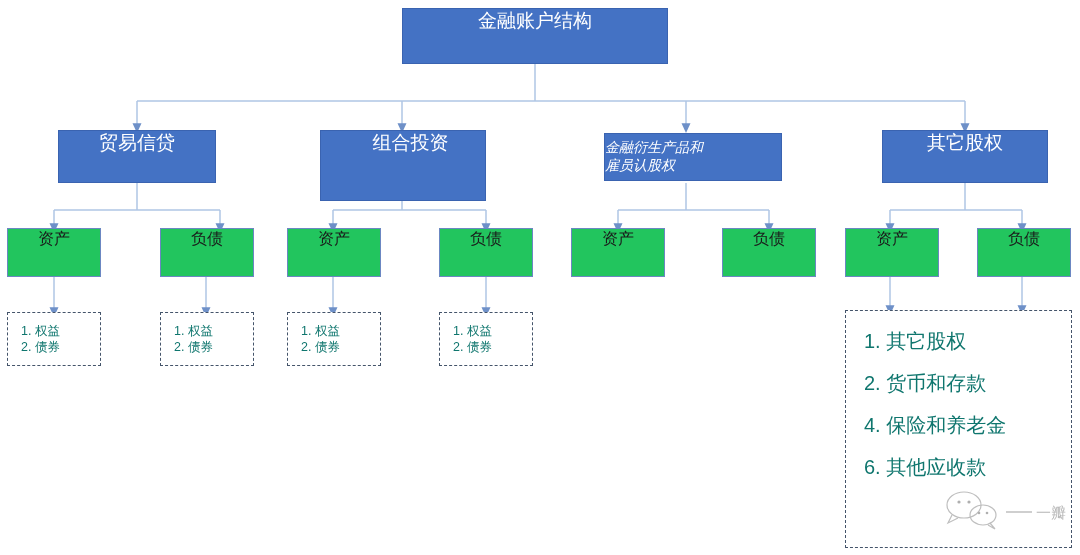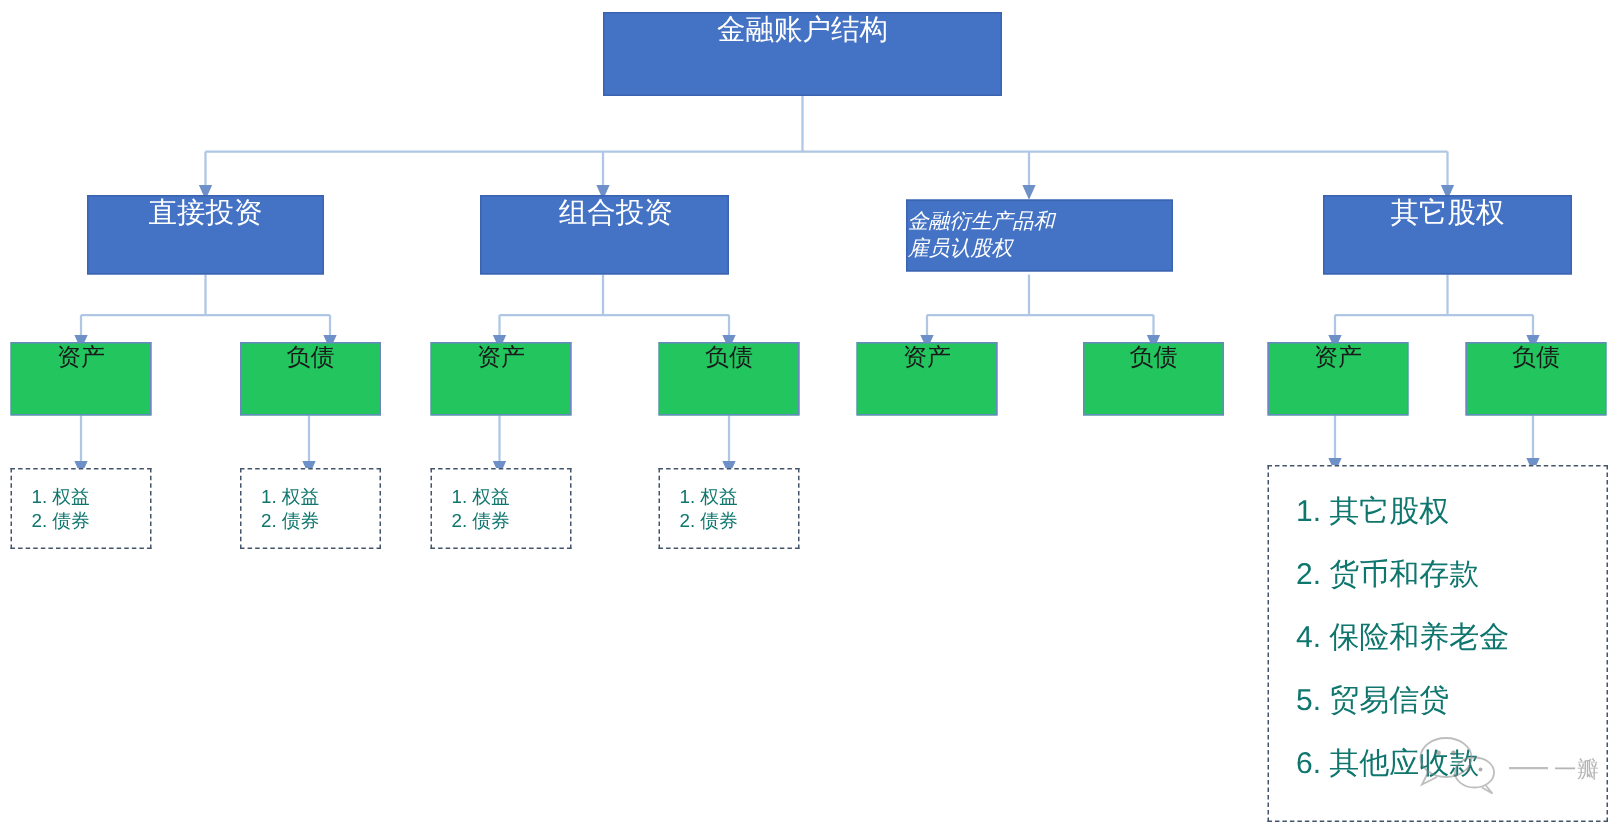--- a/index.html
+++ b/index.html
@@ -131,24 +131,24 @@
       <path d="M890,277 L890,310" marker-end="url(#arw)"></path>
       <path d="M1022,277 L1022,310" marker-end="url(#arw)"></path>
     </g>
   </svg>
 
   <div class="node filled root-title" style="left:402px; top:8px; width:266px; height:56px;">
     <span>金融账户结构</span>
   </div>
 
   <div class="node filled cat-title" style="left:58px; top:130px; width:158px; height:53px;">
-    <span>直接投资</span>
-  </div>
-
-  <div class="node filled cat-title" style="left:320px; top:130px; width:166px; height:53px;padding-left:15px;">
+    <span>贸易信贷</span>
+  </div>
+
+  <div class="node filled cat-title" style="left:320px; top:130px; width:166px; height:71px;padding-left:15px;">
     <span>组合投资</span>
   </div>
 
   <div class="node filled cat-title small" style="left:604px; top:133px; width:178px; height:48px; flex-direction:column;font-style:italic;">
     <span>金融衍生产品和</span>
     <span>雇员认股权</span>
   </div>
 
   <div class="node filled cat-title" style="left:882px; top:130px; width:166px; height:53px;">
     <span>其它股权</span>
@@ -199,21 +199,20 @@
 
   <div class="node dashed dash-lines" style="left:439px; top:312px; width:94px; height:54px; flex-direction:column; align-items:flex-start; padding-left:13px;">
     <span class="ln">1. 权益</span>
     <span class="ln">2. 债券</span>
   </div>
 
   <div class="node dashed list-left big-list" style="left:845px; top:310px; width:227px; height:238px;">
     <span class="ln">1. 其它股权</span>
     <span class="ln">2. 货币和存款</span>
     <span class="ln">4. 保险和养老金</span>
-    <span class="ln">5. 贸易信贷</span>
     <span class="ln">6. 其他应收款</span>
   </div>
 
   <svg id="watermark" viewBox="0 0 140 58" xmlns="http://www.w3.org/2000/svg">
     <g fill="none" stroke="#8a8a8a" stroke-width="1.2">
 
       <ellipse cx="26" cy="23" rx="17" ry="13"></ellipse>
       <path d="M14,33 L10,41 L20,36"></path>
 
       <ellipse cx="45" cy="33" rx="13" ry="10"></ellipse>

